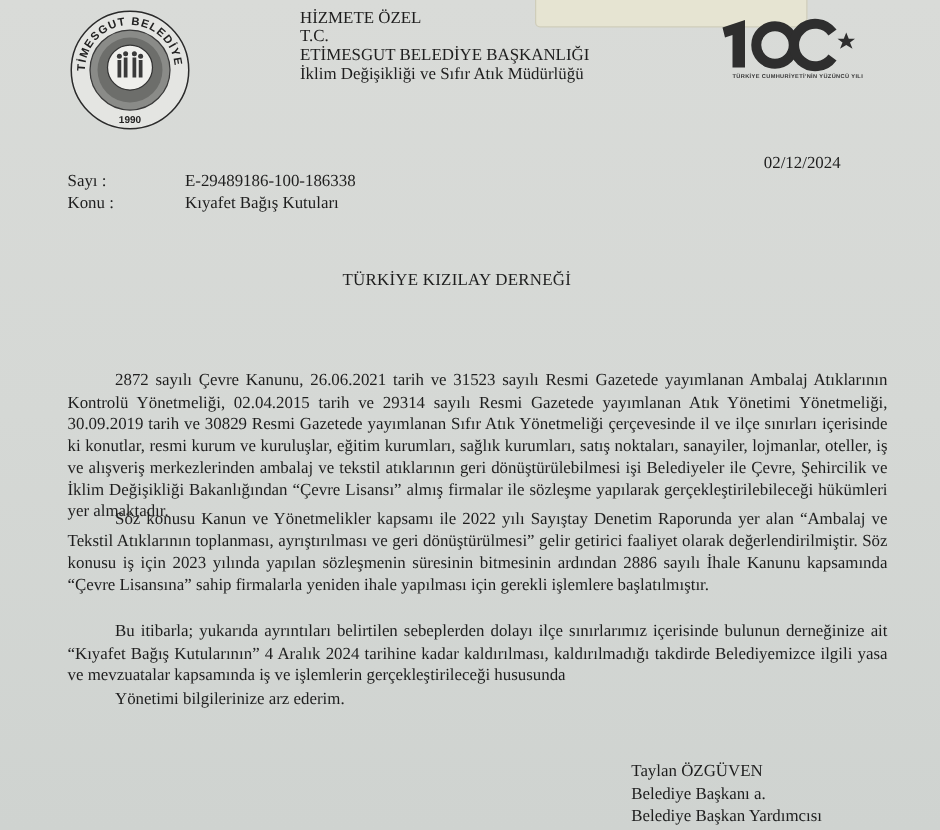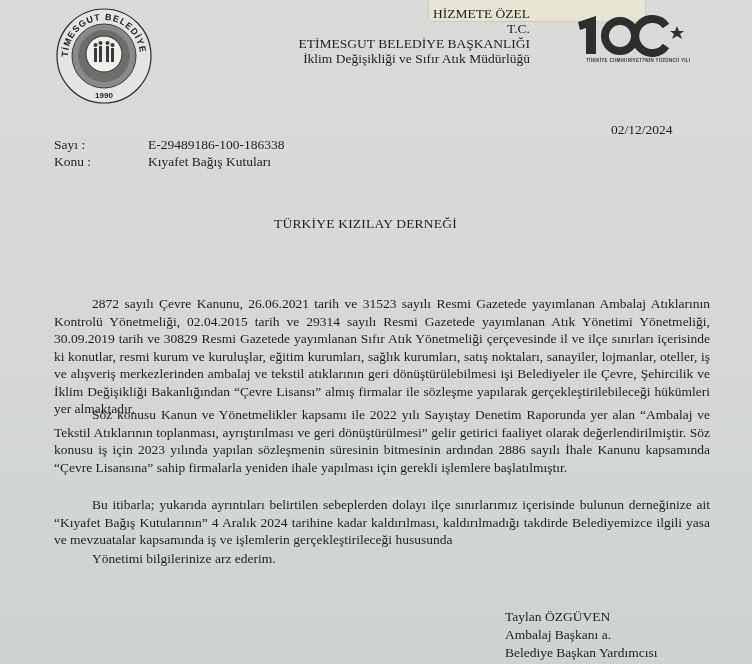--- a/index.html
+++ b/index.html
@@ -8,21 +8,21 @@
     background: linear-gradient(180deg, #d9dbd8 0%, #d5d8d5 50%, #cfd3d0 100%);
     font-family: "Liberation Serif", "DejaVu Serif", serif;
     color:#1e1e1e;
   }
   .abs { position:absolute; }
   .sticky {
     left:428px; top:-4px; width:216px; height:24px;
     background:#e6e4d2; border:1px solid #cfcdba; border-radius:4px;
   }
   .logo-left { left:54px; top:6px; width:100px; height:100px; }
-  .header { left:240px; top:6px; width:290px; text-align:right; font-size:13.5px; line-height:15px; }
+  .header { left:240px; top:6px; width:290px; text-align:left; font-size:13.5px; line-height:15px; }
   .header .l4 { font-size:13.5px; }
   .logo-right { left:574px; top:8px; width:150px; height:56px; }
   .logo-right .caption { position:absolute; left:12px; top:50px; font-family:"Liberation Sans", sans-serif; font-size:4.5px; letter-spacing:0.3px; font-weight:bold; color:#333; white-space:nowrap; }
   .meta { left:54px; top:136px; font-size:13.5px; line-height:17px; }
   .meta .row { display:flex;gap:44px; }
   .meta .k { width:50px; }
   .meta .v { }
   .date { left:611px; top:122px; font-size:13.5px; }
   .recipient { left:274px; top:199px; font-size:13.5px; letter-spacing:0.2px;margin-top:17px; }
   .body-text { left:54px; width:656px; font-size:13.5px; line-height:17.5px; text-align:justify; }
@@ -103,15 +103,15 @@
 </div>
 <div class="abs body-text p3">
   <p class="p">Bu itibarla;  yukarıda ayrıntıları belirtilen sebeplerden dolayı ilçe sınırlarımız içerisinde bulunun derneğinize ait “Kıyafet Bağış Kutularının”  4 Aralık 2024 tarihine kadar kaldırılması, kaldırılmadığı takdirde Belediyemizce ilgili yasa ve mevzuatalar kapsamında iş ve işlemlerin gerçekleştirileceği hususunda</p>
 </div>
 <div class="abs body-text p4">
   <p class="p">Yönetimi bilgilerinize arz ederim.</p>
 </div>
 
 <div class="abs sign">
   <div>Taylan ÖZGÜVEN</div>
-  <div>Ambalaj Başkanı a.</div>
+  <div>Belediye Başkanı a.</div>
   <div>Belediye Başkan Yardımcısı</div>
 </div>
 
 </body></html>

